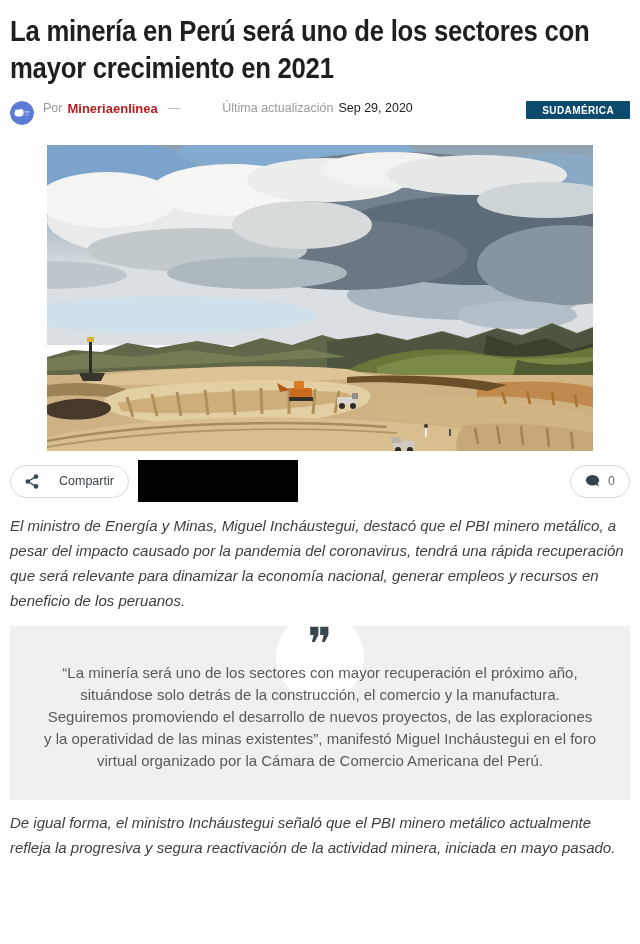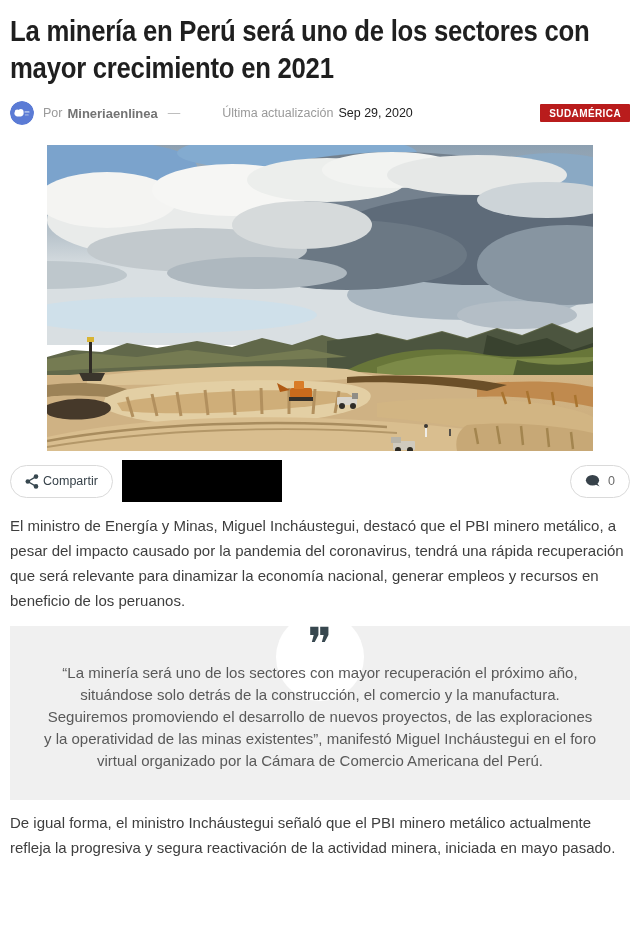--- a/index.html
+++ b/index.html
@@ -20,71 +20,72 @@
     letter-spacing: -0.3px;
     color: #1f1f1f;
     width: 724px;
     transform: scaleX(0.857);
     transform-origin: left top;
   }
 
   
   .byline {
     display: flex;
-    align-items: center;
+    align-items: flex-start;
     margin-top: 15px;
     font-size: 12.5px;
     color: #9a9a9a;
     white-space: nowrap;
   }
   .avatar { width: 24px; height: 24px; border-radius: 50%; overflow: hidden; flex: 0 0 auto; }
   .byline .por { margin-left: 9px; }
-  .byline .author { margin-left: 5px; color: #737373; font-weight: 700; font-size: 13px; cursor: pointer; }
+  .byline .author { margin-left: 5px; color: #b91c1c; font-weight: 700; font-size: 13px; cursor: pointer; }
   .byline .sep { margin: 0 10px; color: #b5b5b5; }
   .byline .upd-label { color: #9a9a9a; margin-left: 32px; }
   .byline .upd-date { margin-left: 5px; color: #222; font-weight: 400; font-size: 12.5px; }
   .badge {
     margin-left: auto;
-    background: #b91c1c;
+    background: #0c4a6e;
     color: #fff;
     font-size: 10px;
     font-weight: 700;
     letter-spacing: 0.4px;
-    padding: 4px 9px 3px;
+    padding: 4px 16px 3px;
     border-radius: 1px;
     cursor: pointer;
   }
 
   
   .hero { display: block; width: 546px; height: 306px; margin: 20px auto 0; }
 
   
   .share-row { display: flex; align-items: center; margin-top: 8px; height: 44px; }
   .pill {
     display: inline-flex;
     align-items: center;
-    gap: 4px;
+    gap: 20px;
     height: 33px;
     padding: 0 14px;
     border: 1px solid #dadada;
     border-radius: 17px;
     background: #fff;
     font-size: 12.5px;
     color: #37424a;
     cursor: pointer;
   }
   .redacted { width: 160px; height: 42px; background: #000; margin-left: 9px; }
   .comments-pill { margin-left: auto; gap: 6px; color: #6a6a6a; }
 
   
   p.body-p {
     font-size: 15px;
     line-height: 25px;
     color: #3e3e3e;
     margin: 10px 0 11px;
+    font-style: italic;
   }
   p.body-p + p.body-p { margin-top: 0; margin-bottom: 12px; }
 
   
   .quote-box {
     position: relative;
     background: #f0f0f0;
     margin-top: 13px;
     padding: 36px 30px 28px;
   }

